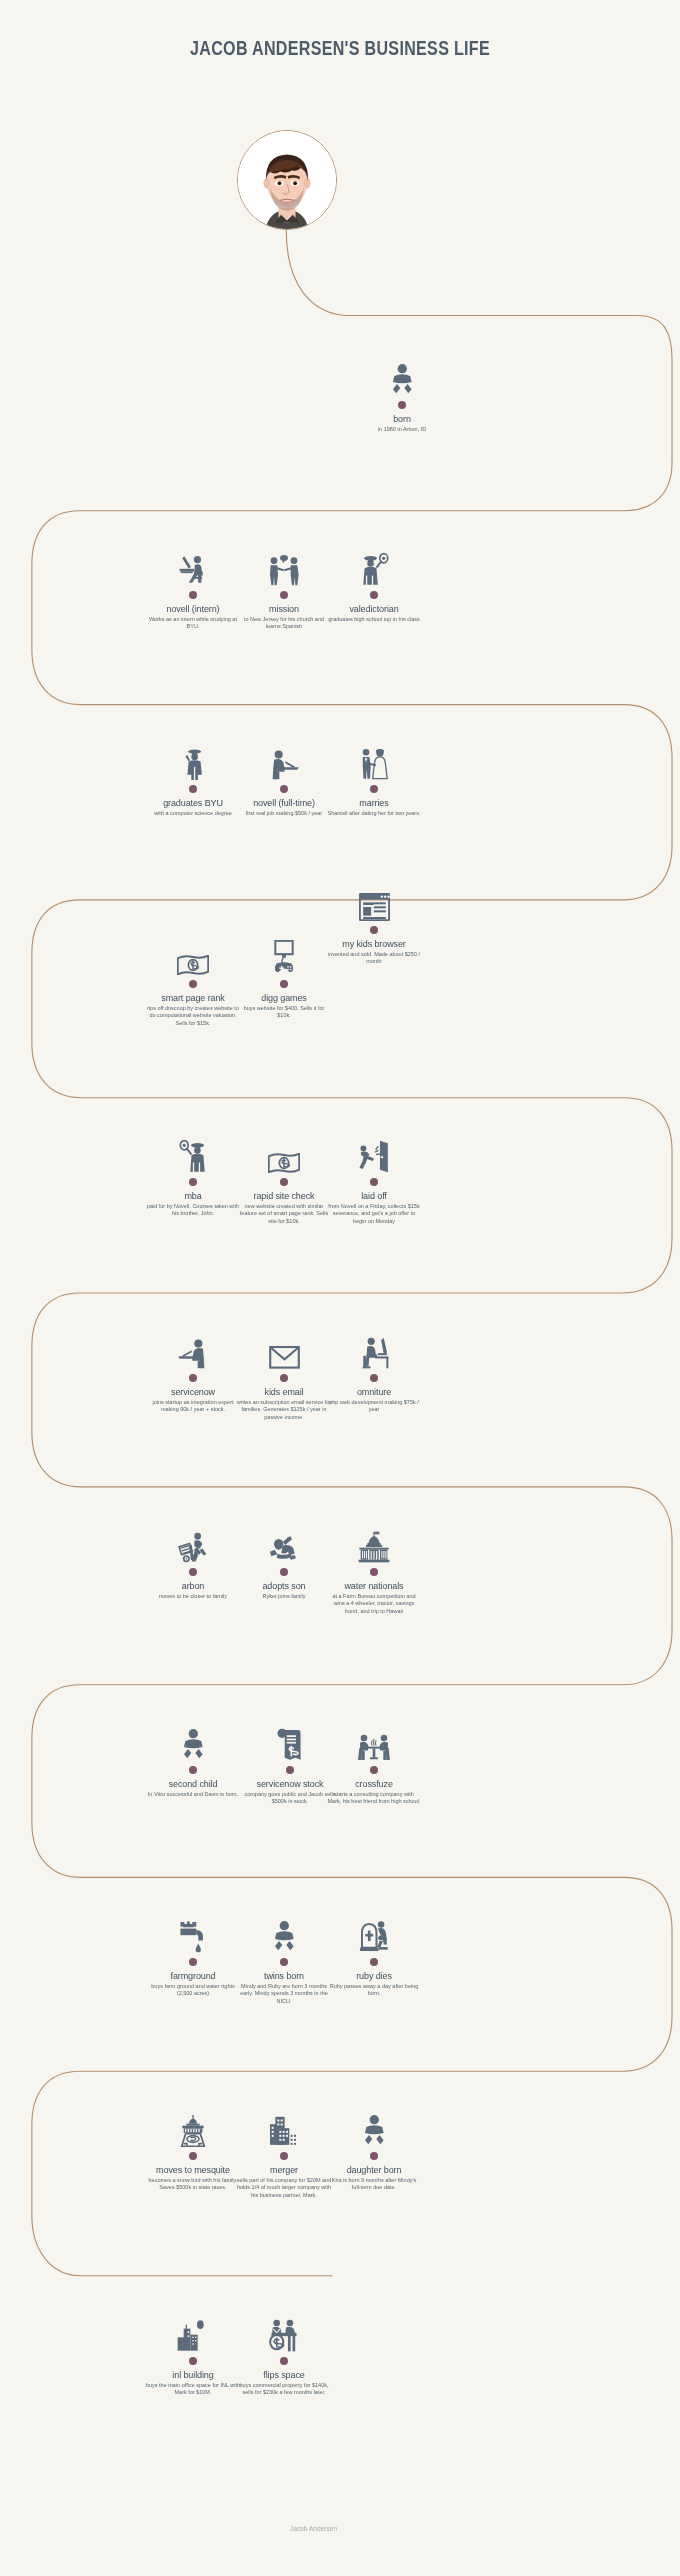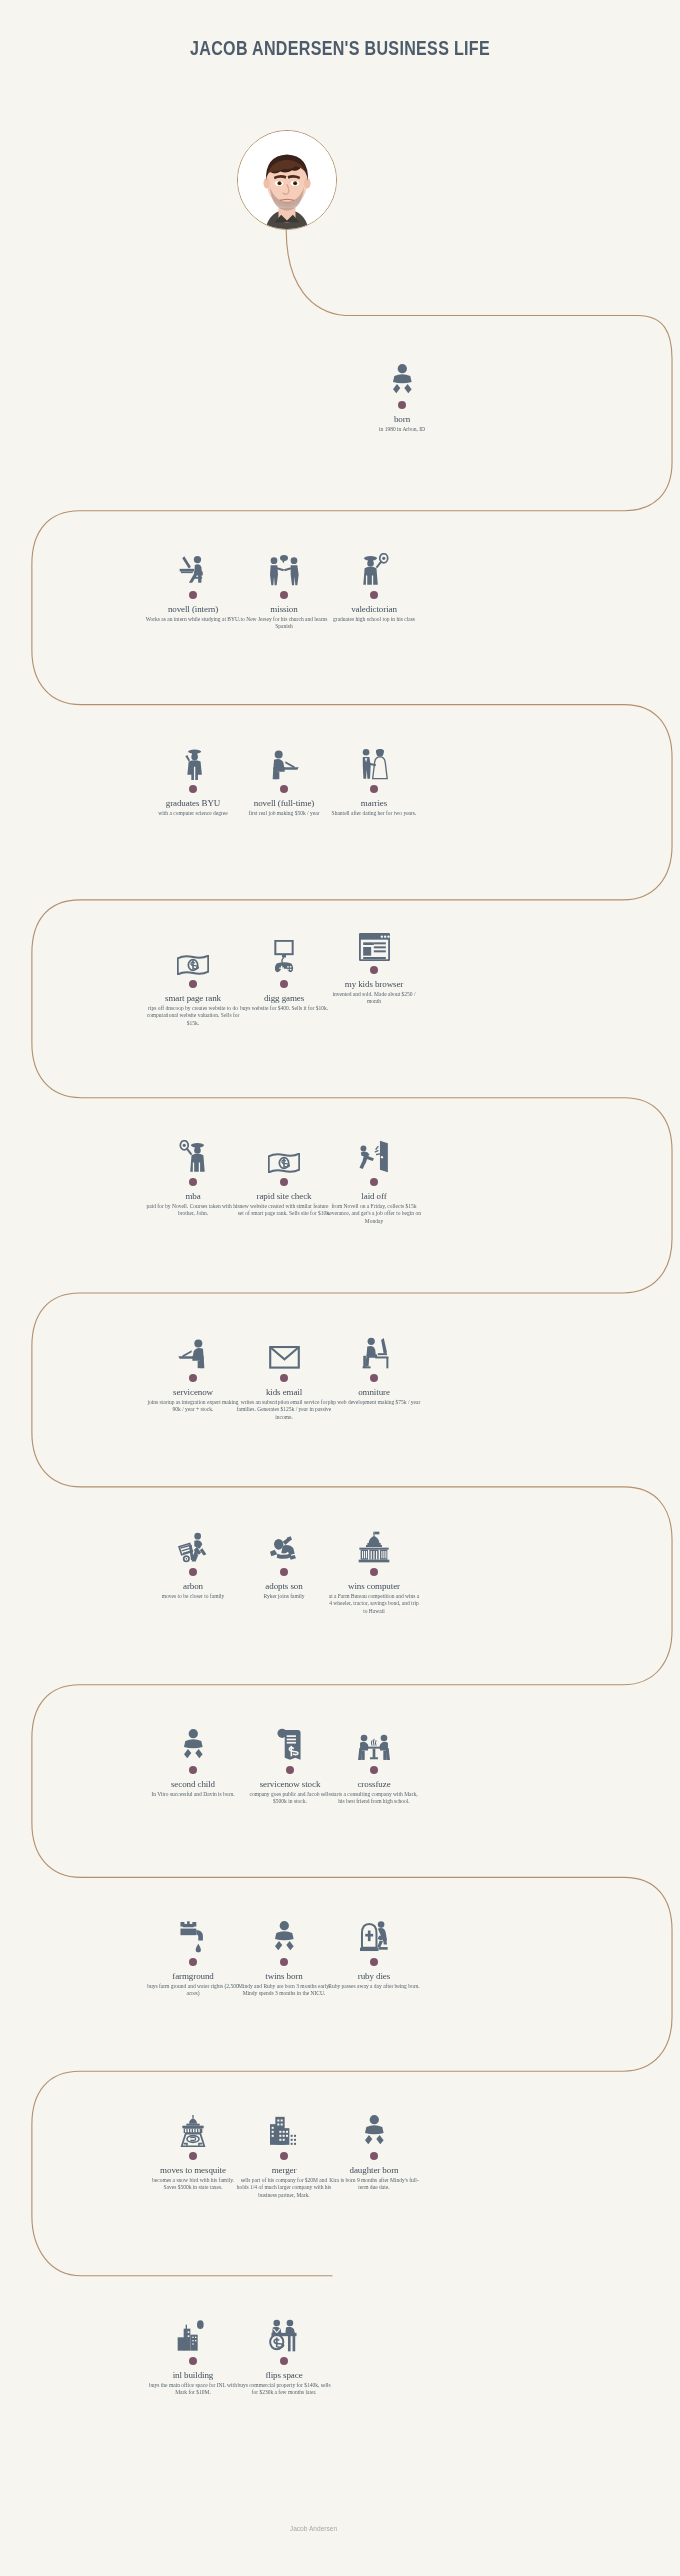--- a/index.html
+++ b/index.html
@@ -73,21 +73,20 @@
     stroke-width: 1.7;
     stroke-linecap: round;
   }
 
   
   .event {
     position: absolute;
     width: 100px;
     margin-left: -50px;  
     text-align: center;
-    font-family: Liberation Serif, serif;
   }
   .event .icon-box {
     height: 37px;
     display: flex;
     align-items: flex-end;
     justify-content: center;
     margin-bottom: 4.7px;
   }
   .event .icon-box svg {
     display: block;
@@ -324,21 +323,21 @@
             <circle cx="33" cy="9" r="5.5"></circle>
             <path d="M27 5 q6 -4 12 0 q1 6 -6 6 q-7 0 -6 -6 z" fill="#5b6b7b"></path>
             <path d="M33 15 q7 0 8 8 l3 25 h-22 l3 -25 q1 -8 8 -8 z" fill="none" stroke="#5b6b7b" stroke-width="2"></path>
             <path d="M17 24 l10 2 l-0.5 3 l-10 -2 z"></path>
           </svg>
         </div>
         <div class="dot"></div>
         <div class="ev-title">marries</div>
         <div class="ev-desc">Shantell after dating her for two years.</div>
       </div>
-      <div class="event" style="left: 374px; top: 924px;">
+      <div class="event" style="left: 374px; top: 884px;">
         <div class="icon-box">
           <svg width="31" height="28" viewBox="0 0 46 42">
             <rect x="1" y="1" width="44" height="40" rx="2" fill="none" stroke="#5b6b7b" stroke-width="3"></rect>
             <rect x="1" y="1" width="44" height="9"></rect>
             <circle cx="34" cy="5.5" r="1.8" fill="#f7f5ef"></circle>
             <circle cx="39" cy="5.5" r="1.8" fill="#f7f5ef"></circle>
             <circle cx="44" cy="5.5" r="1.8" fill="#f7f5ef"></circle>
             <rect x="6" y="14" width="16" height="4"></rect>
             <rect x="6" y="21" width="12" height="13"></rect>
             <rect x="22" y="14" width="18" height="3"></rect>
@@ -527,21 +526,21 @@
             <rect x="38" y="30" width="1.6" height="11" fill="#f7f5ef"></rect>
             <rect x="41" y="30" width="1.6" height="11" fill="#f7f5ef"></rect>
             <rect x="17" y="28" width="14" height="15"></rect>
             <rect x="19" y="30" width="1.8" height="13" fill="#f7f5ef"></rect>
             <rect x="23" y="30" width="1.8" height="13" fill="#f7f5ef"></rect>
             <rect x="27" y="30" width="1.8" height="13" fill="#f7f5ef"></rect>
             <rect x="1" y="43" width="46" height="4"></rect>
           </svg>
         </div>
         <div class="dot"></div>
-        <div class="ev-title">wins computer</div>
+        <div class="ev-title">water nationals</div>
         <div class="ev-desc">at a Farm Bureau competition and wins a 4 wheeler, tractor, savings bond, and trip to Hawaii</div>
       </div>
       <div class="event" style="left: 374px; top: 1724px;">
         <div class="icon-box">
           <svg width="32" height="26.6" viewBox="0 0 48 40">
             <circle cx="9" cy="6" r="5"></circle>
             <path d="M3 13 q8 -4 12 3 l1 6 l-13 1 z"></path>
             <path d="M2 21 h13 v4 h-9 l-1 14 h-5 z"></path>
             <rect x="5" y="25" width="5" height="14"></rect>
             <circle cx="39" cy="6" r="5"></circle>

